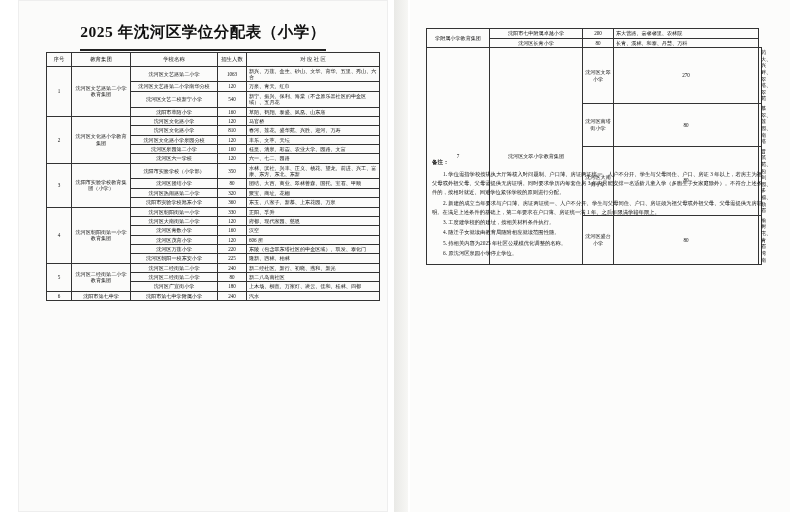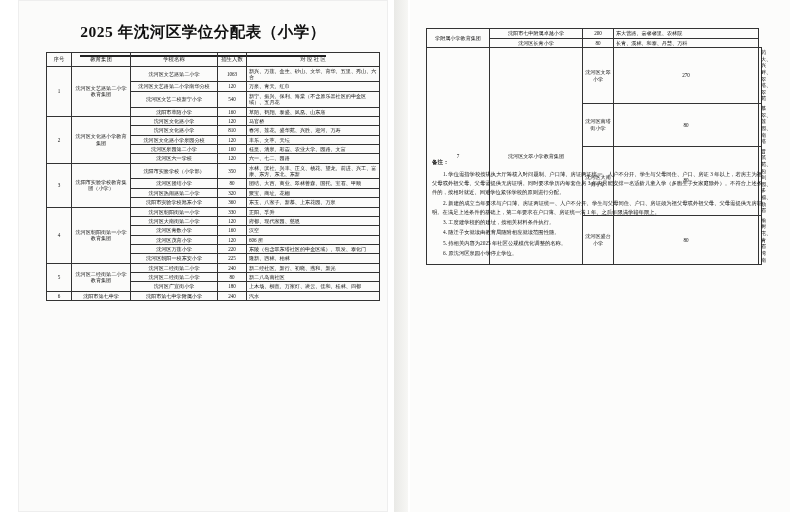--- a/index.html
+++ b/index.html
@@ -50,21 +50,21 @@
     width: 370px;
     text-align: center;
     font-size: 15.5px;
     font-weight: bold;
     letter-spacing: 0.5px;
     color: #111;
     font-family: "Liberation Serif", serif;
   }
   .doc-title .underline {
     border-bottom: 2px solid #222;
-    padding-bottom: 15px;
+    padding-bottom: 9px;
   }
   table.main {
     position: absolute;
     left: 28px;
     top: 52px;
     width: 318px;
     border-collapse: collapse;
     font-size: 5.1px;
     color: #111;
     table-layout: fixed;

